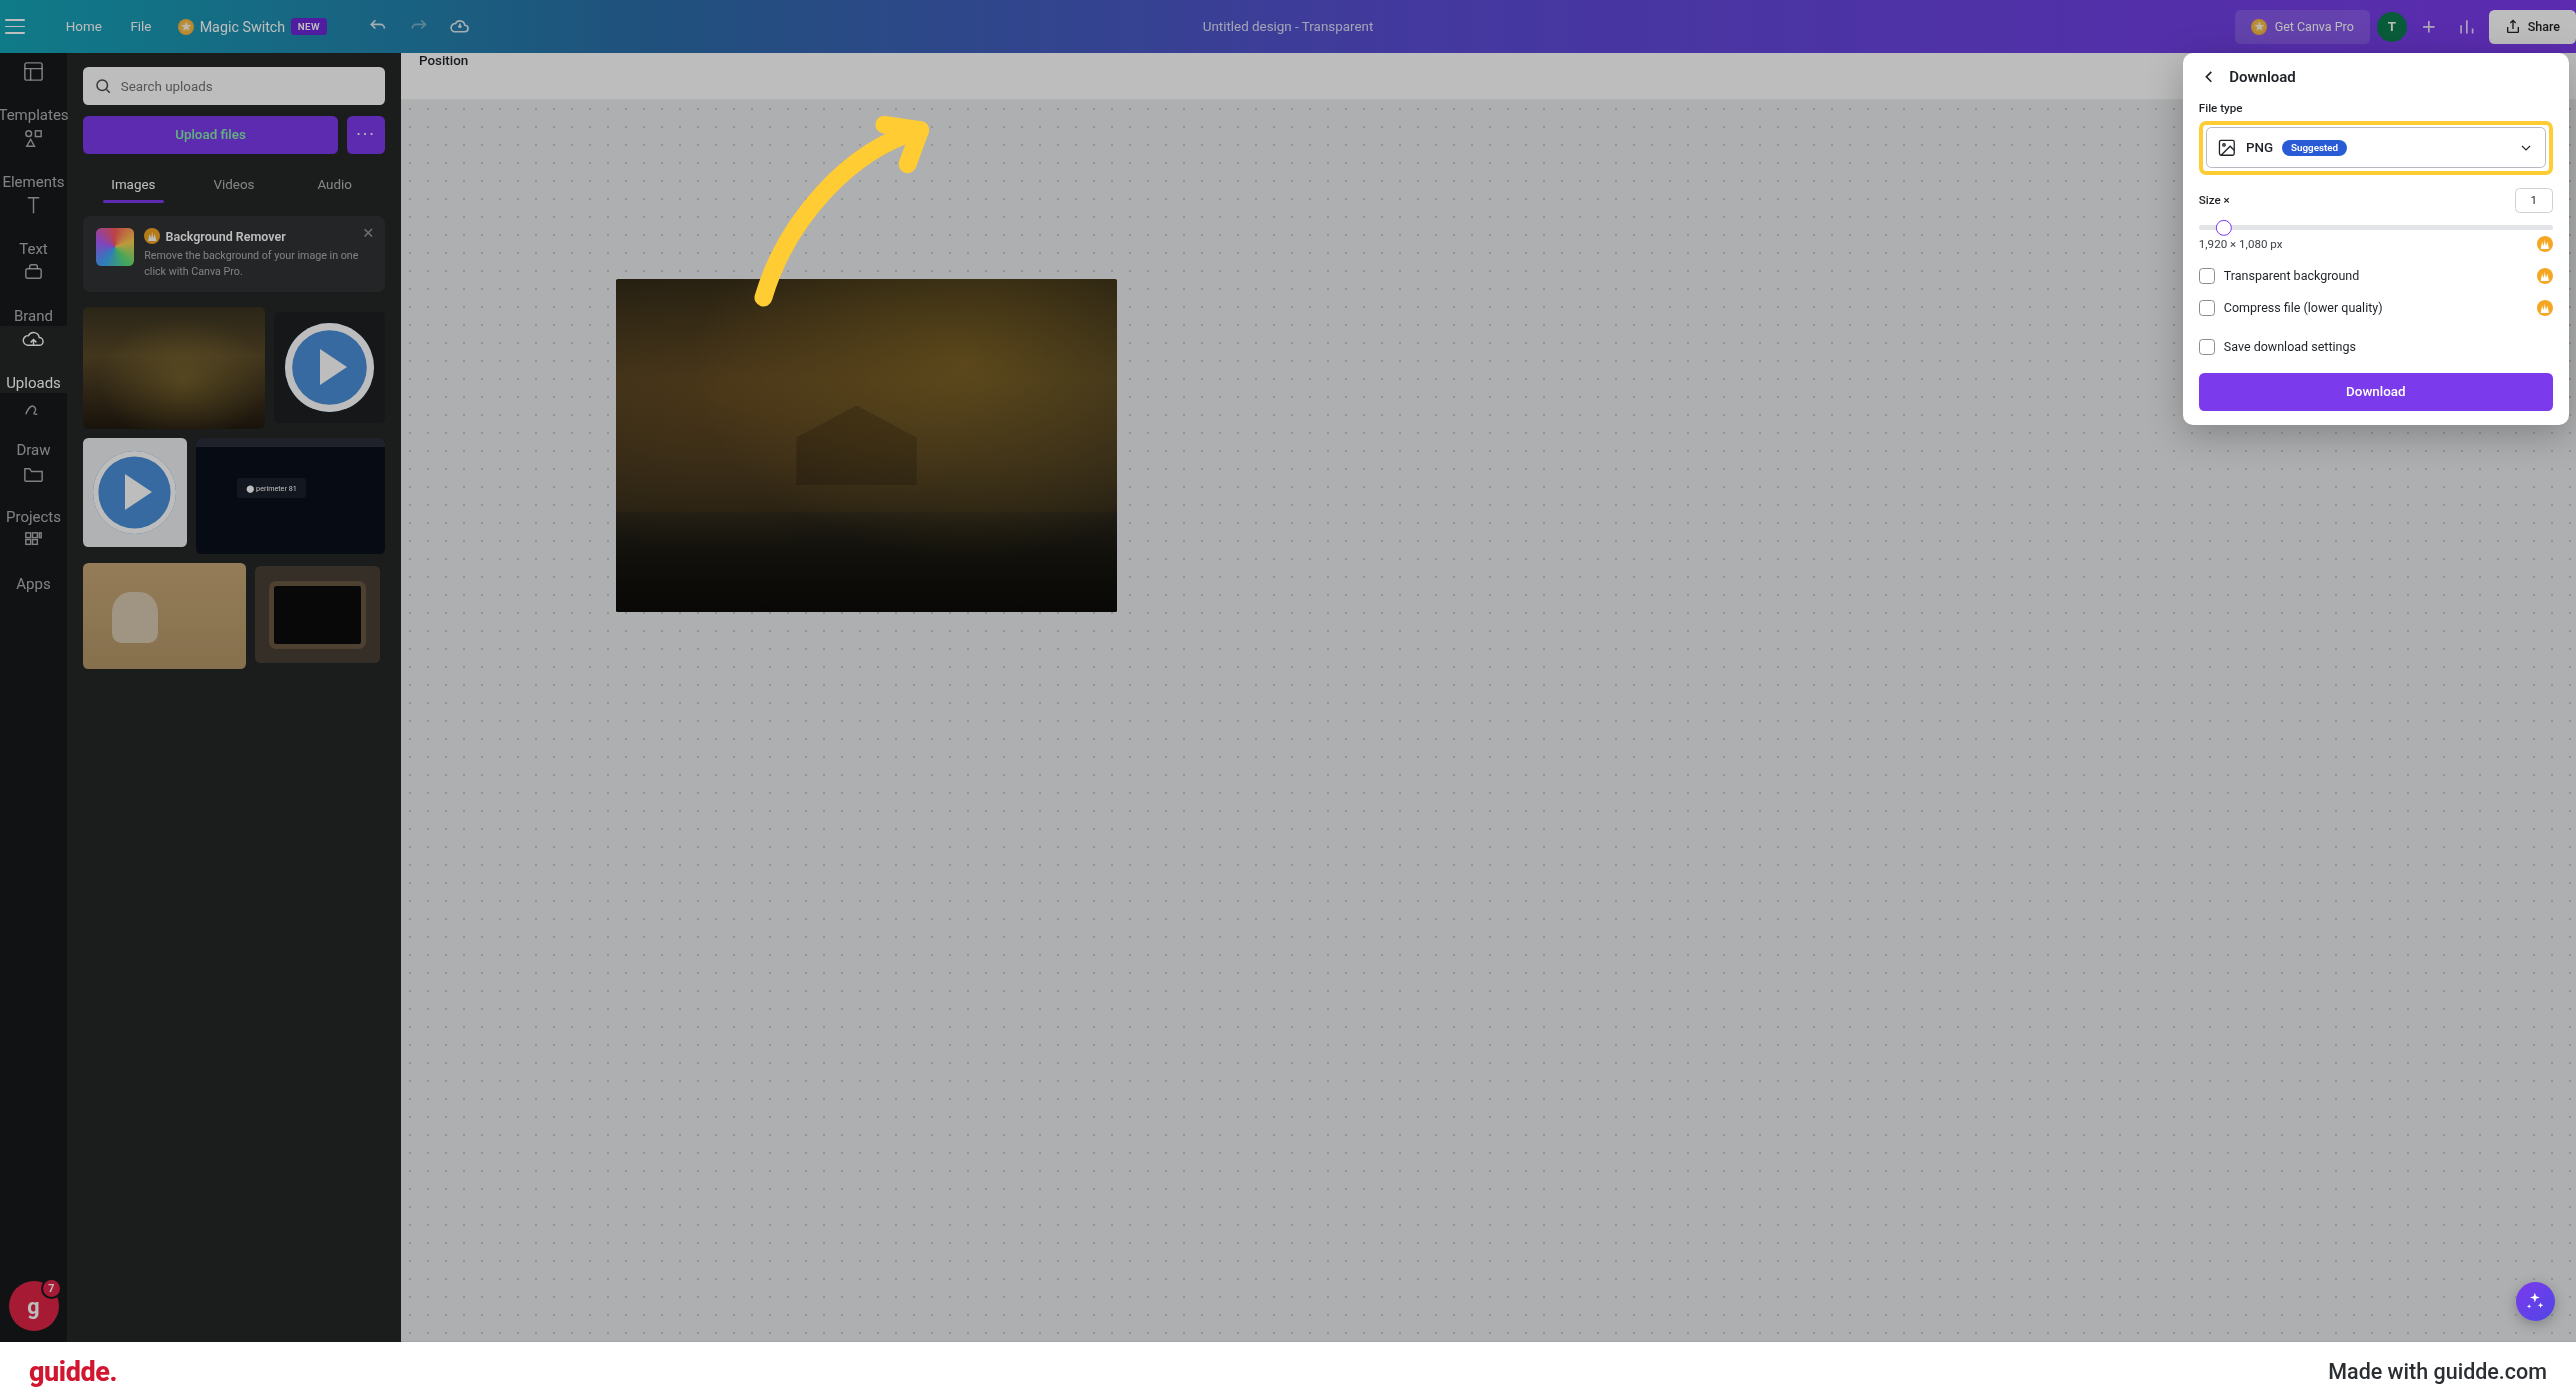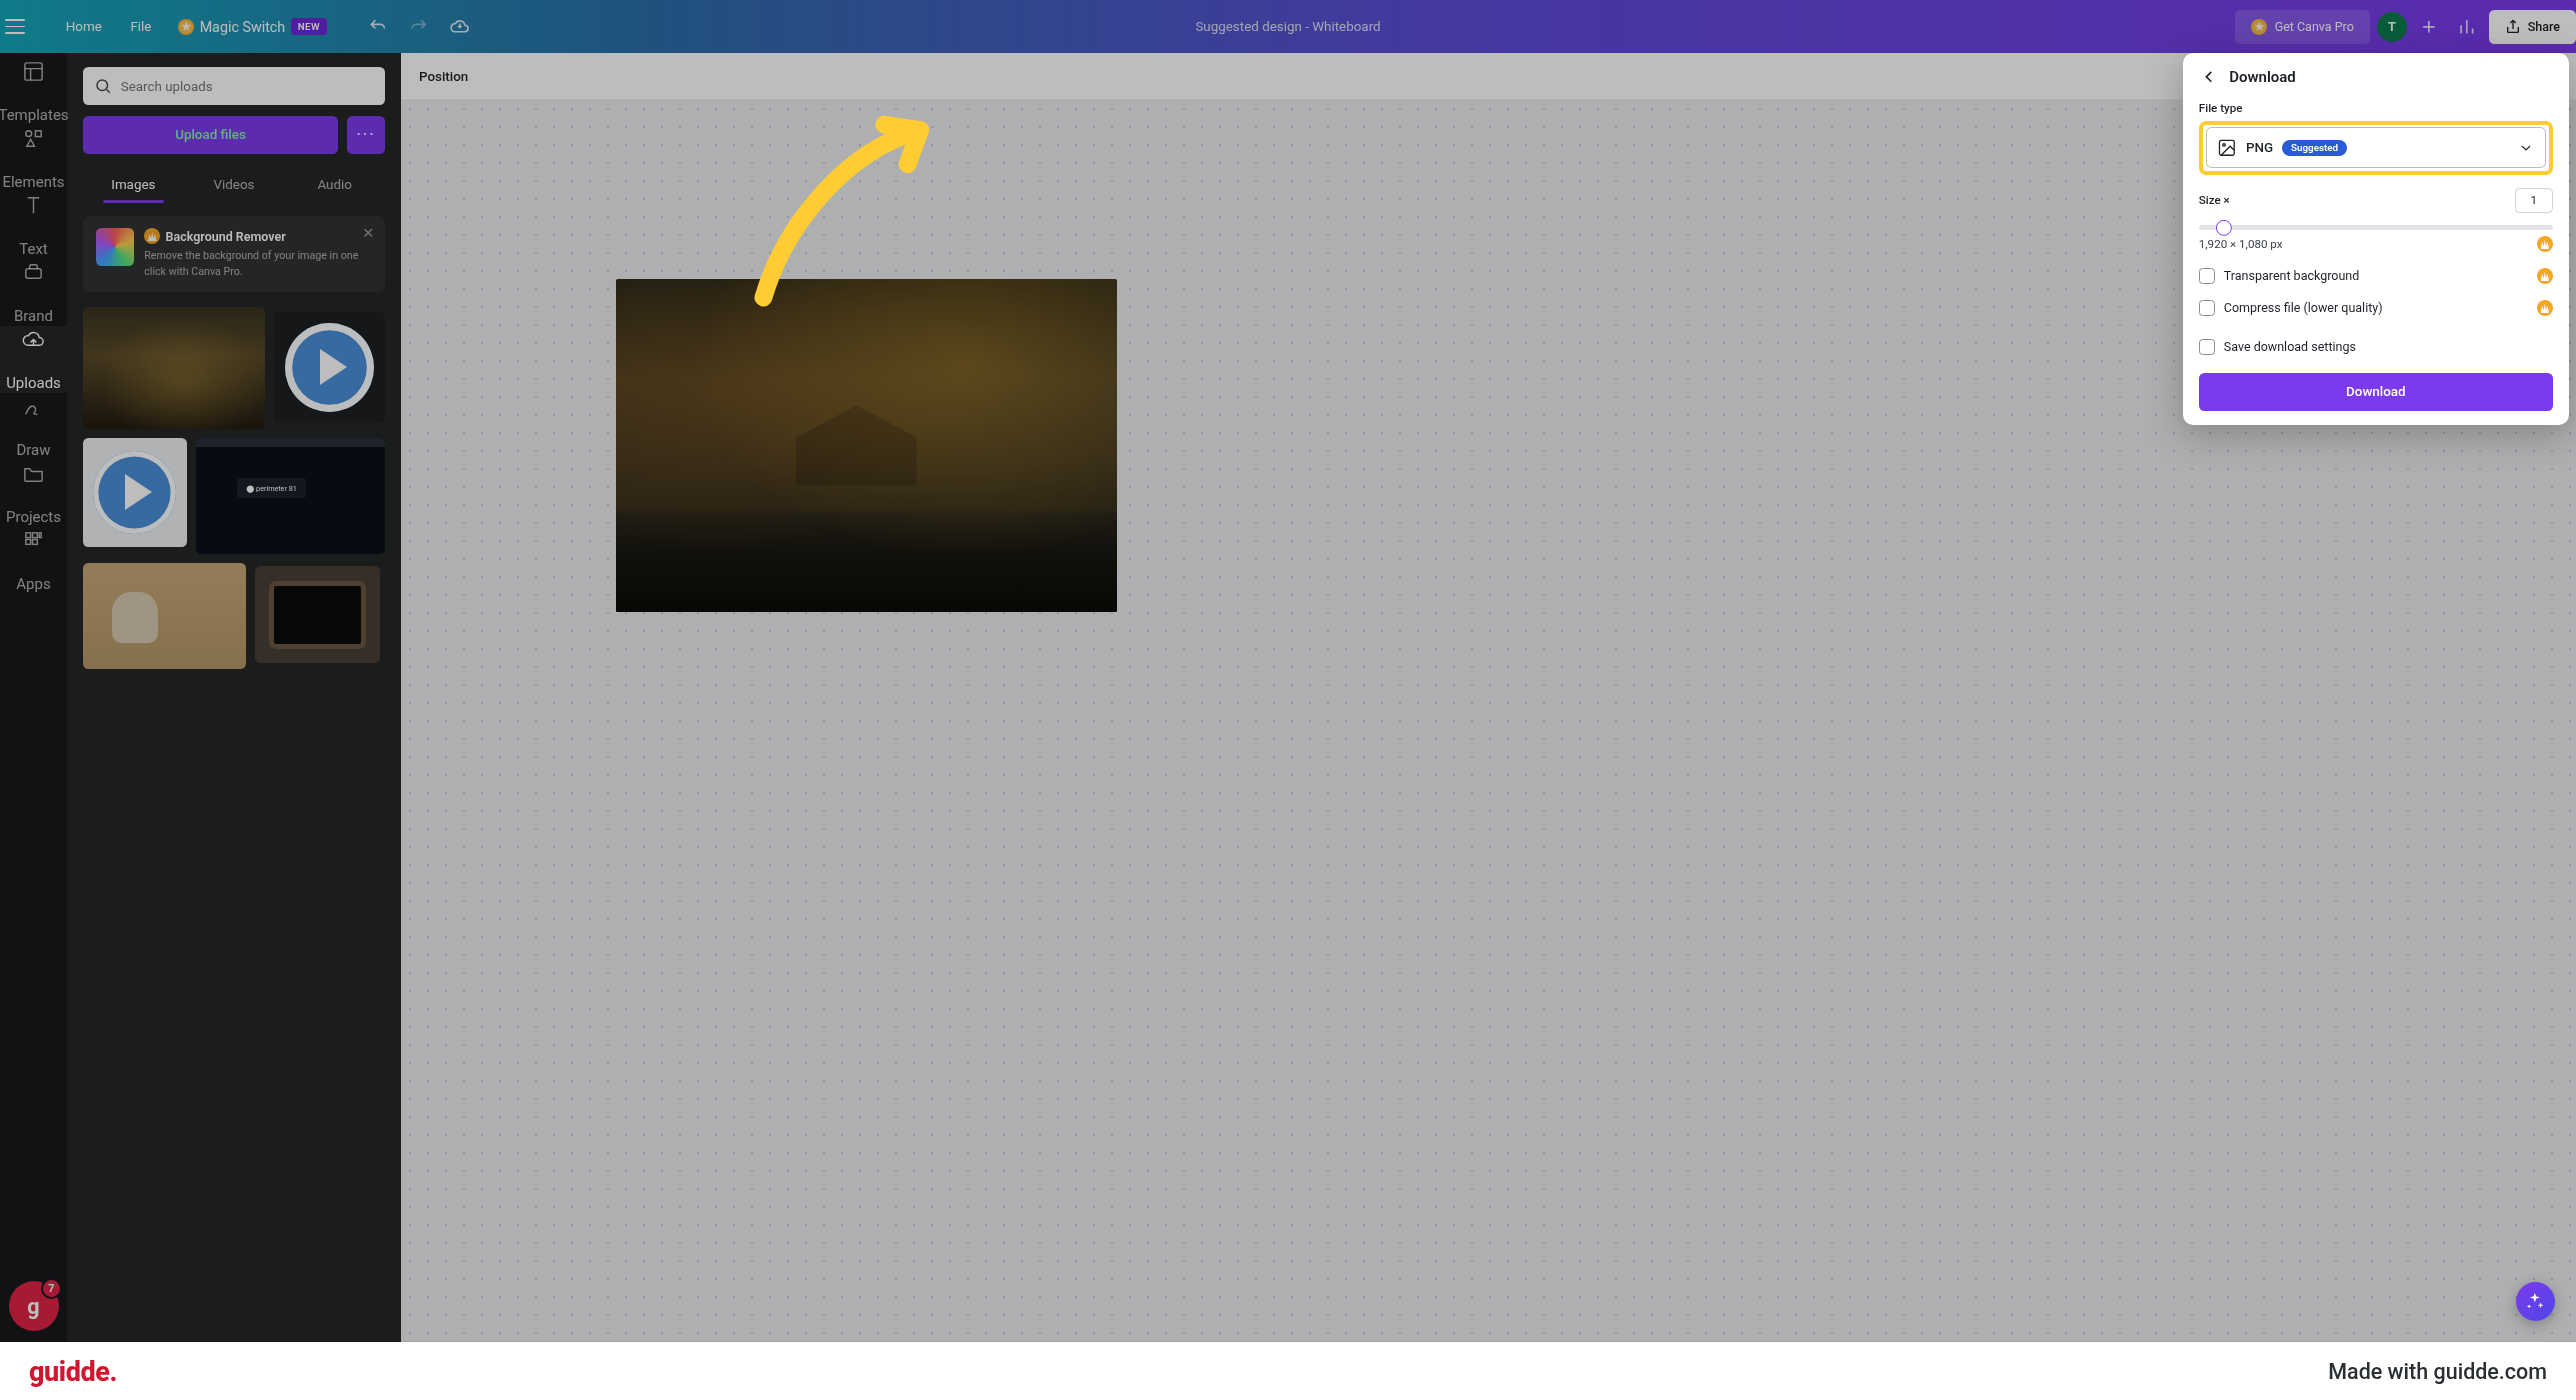--- a/index.html
+++ b/index.html
@@ -60,21 +60,21 @@
   .thumb.screenshot { background:#0a0f1a; position:relative; }
   .thumb.screenshot::before { content:""; position:absolute; top:0;left:0;right:0;height:8%; background:#2a2f3a; }
   .thumb.screenshot::after { content:"⬤ perimeter 81"; position:absolute; left:22%; top:35%; color:#fff; font-size:7.2px; background:#1a1f2a; padding:5.4px 9px; border-radius:2.7px; }
   .thumb.retro-person { background:linear-gradient(180deg,#c9a878 0%,#b59868 100%); position:relative; }
   .thumb.retro-person::after{content:"";position:absolute;left:18%;top:28%;width:28%;height:48%;background:#d8c8b0;border-radius:40% 40% 20% 20%;}
   .thumb.retro-tv { background:#4a4036; position:relative; display:flex; align-items:center; justify-content:center;}
   .thumb.retro-tv::after{content:"";width:70%;height:60%;background:#0a0c0a;border:5.4px solid #6b5844;border-radius:7.2px;}
 
   
   .canvas-wrap { position:absolute; top:53px; left:401px; right:0; bottom:0; background:#e3e4e8; }
-  .toolbar2 { height:47px; background:#fff; display:flex; align-items:center; padding:0 18px; border-bottom:0.9px solid rgba(0,0,0,.06); }
+  .toolbar2 { height:47px; background:#fff; display:flex; align-items:flex-start; padding:0 18px; border-bottom:0.9px solid rgba(0,0,0,.06); }
   .toolbar2 .pos { font-size:13.4px; color:#1f2328; font-weight:500; }
   .dotgrid { position:absolute; top:47px; left:0; right:0; bottom:0; background:#ebecee; background-image:radial-gradient(#c8c9cd 1.3px,transparent 1.3px); background-size:18px 18px; }
   .canvas-image { position:absolute; left:215px; top:179px; width:501px; height:333px; border-radius:1.8px; overflow:hidden; background:linear-gradient(180deg,#2d2818 0%,#4a3f24 30%,#3f3520 55%,#1e1a10 100%); }
   .canvas-image::before { content:""; position:absolute; left:36%; top:38%; width:24%; height:24%; background:#2a2418; clip-path:polygon(50% 0,100% 40%,100% 100%,0 100%,0 40%); }
   .canvas-image::after { content:""; position:absolute; inset:0; background:radial-gradient(ellipse at 70% 25%,rgba(200,150,40,.4),transparent 55%),radial-gradient(ellipse at 20% 35%,rgba(160,100,30,.3),transparent 50%),linear-gradient(180deg,transparent 68%,rgba(10,10,8,.6) 100%); }
   .water { position:absolute; left:0; right:0; bottom:0; height:30%; background:linear-gradient(180deg,rgba(40,38,28,.7),rgba(15,14,10,.9)); }
 
   
   .dim { position:absolute; inset:0; background:rgba(0,0,0,.26); pointer-events:none; z-index:10;}
 
@@ -148,21 +148,21 @@
           <svg viewBox="0 0 24 24">
             <path d="M15 14l5-5-5-5M20 9H9a5 5 0 00-5 5v0"></path>
           </svg>
         </div>
     <div class="icon-btn">
           <svg viewBox="0 0 24 24">
             <path d="M18 18a4 4 0 000-8 6 6 0 00-11.3-2A4.5 4.5 0 006 18h12z"></path>
             <path d="M12 13l-2-2m2 2l2-2m-2 2v-5"></path>
           </svg>
         </div>
-    <div class="title-center">Suggested design - Whiteboard</div>
+    <div class="title-center">Untitled design - Transparent</div>
     <div class="right-cluster">
       <div class="pro-btn">
         <span class="crown"></span>
         <span>Get Canva Pro</span>
       </div>
       <div class="avatar">T</div>
       <div class="plus-btn icon-btn">
             <svg viewBox="0 0 24 24">
               <path d="M12 5v14M5 12h14"></path>
             </svg>

